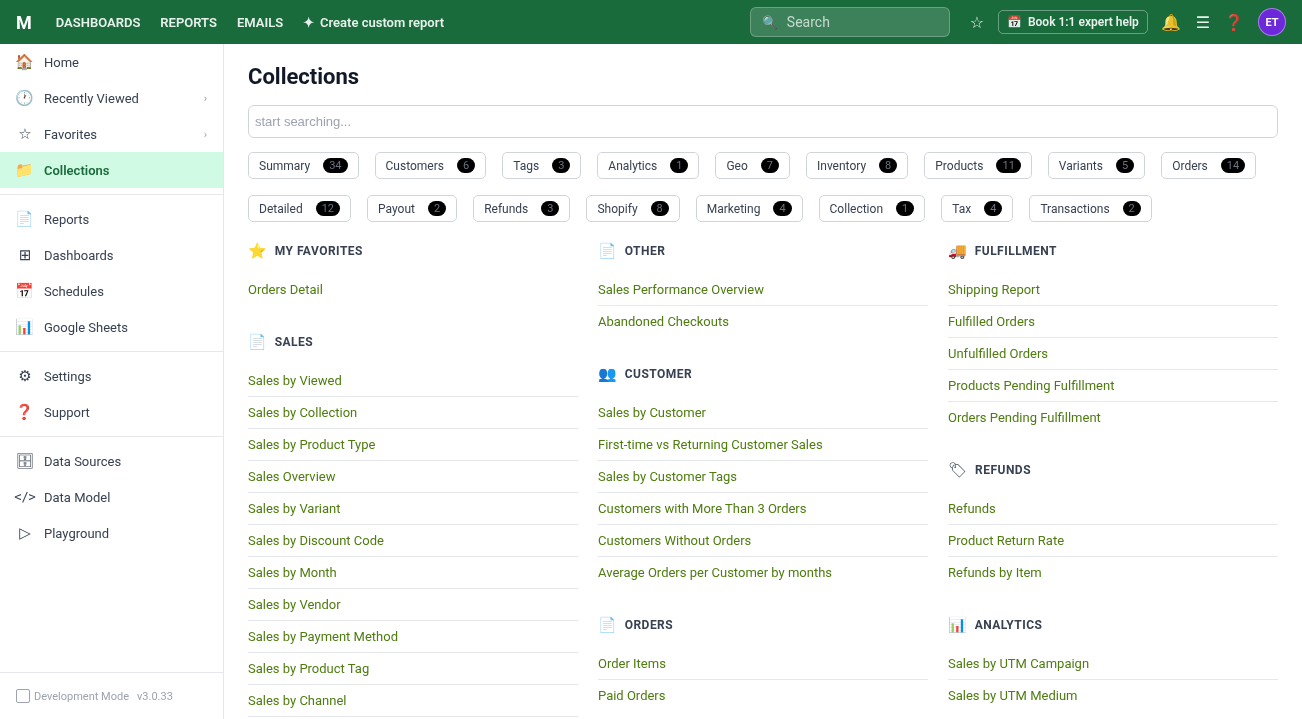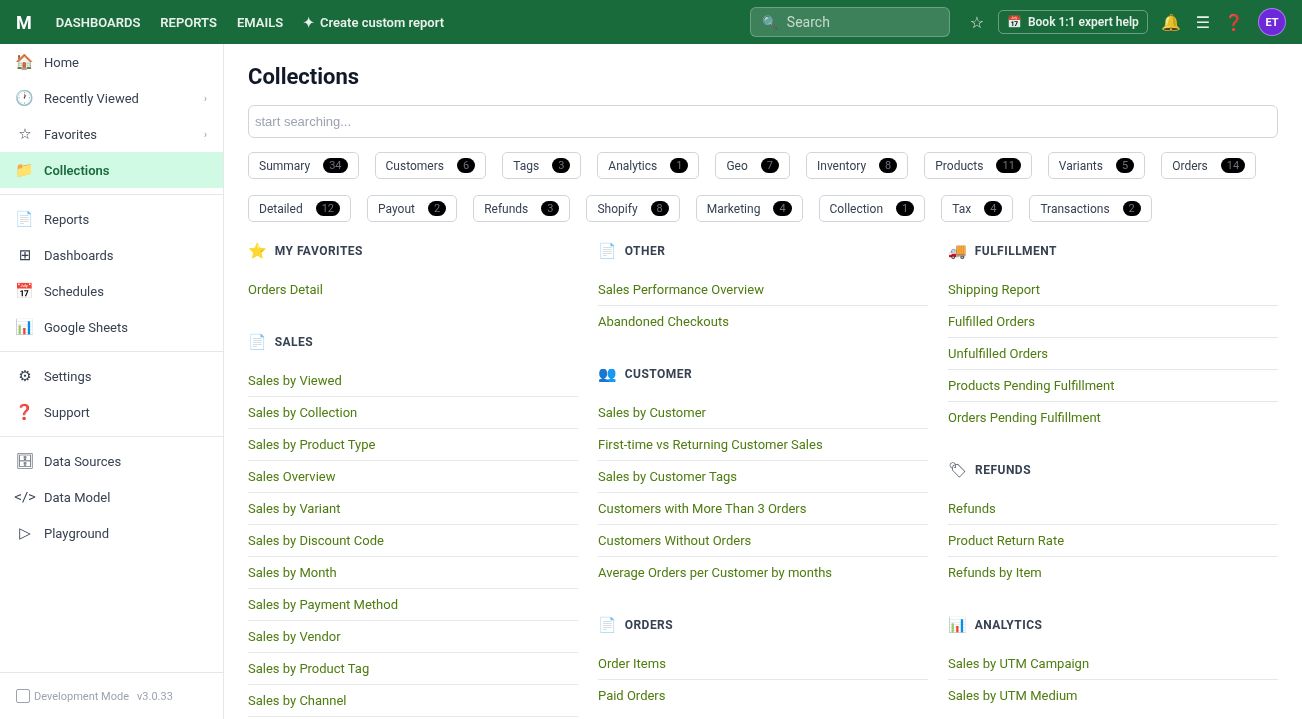--- a/index.html
+++ b/index.html
@@ -244,22 +244,22 @@
               <span class="section-icon">📄</span>
               <span class="section-title">SALES</span>
             </div>
             <a class="section-link">Sales by Viewed</a>
             <a class="section-link">Sales by Collection</a>
             <a class="section-link">Sales by Product Type</a>
             <a class="section-link">Sales Overview</a>
             <a class="section-link">Sales by Variant</a>
             <a class="section-link">Sales by Discount Code</a>
             <a class="section-link">Sales by Month</a>
+            <a class="section-link">Sales by Vendor</a>
             <a class="section-link">Sales by Payment Method</a>
-            <a class="section-link">Sales by Vendor</a>
             <a class="section-link">Sales by Product Tag</a>
             <a class="section-link">Sales by Channel</a>
             <a class="section-link">Sales by Order Tags</a>
           </div>
         </div>
       <div id="col2">
           <div class="section">
             <div class="section-header">
               <span class="section-icon">📄</span>
               <span class="section-title">OTHER</span>

